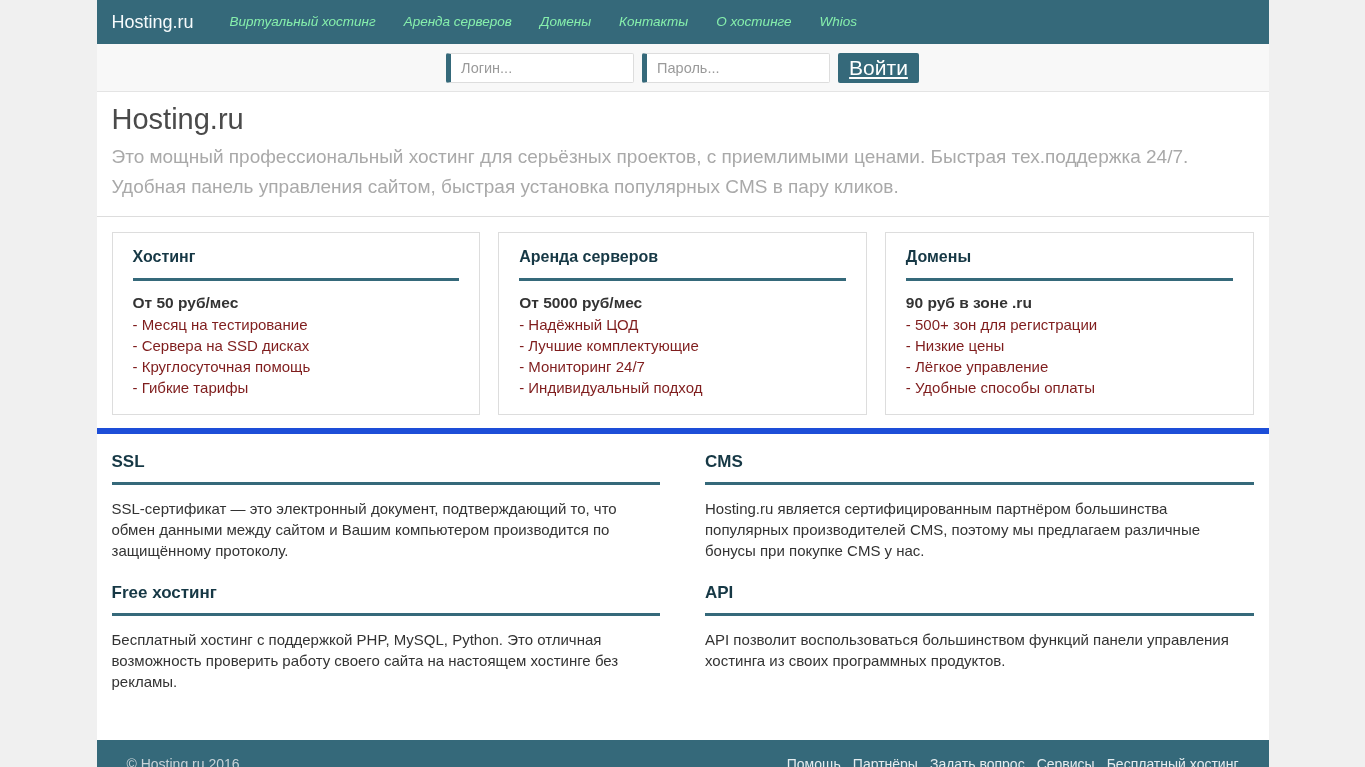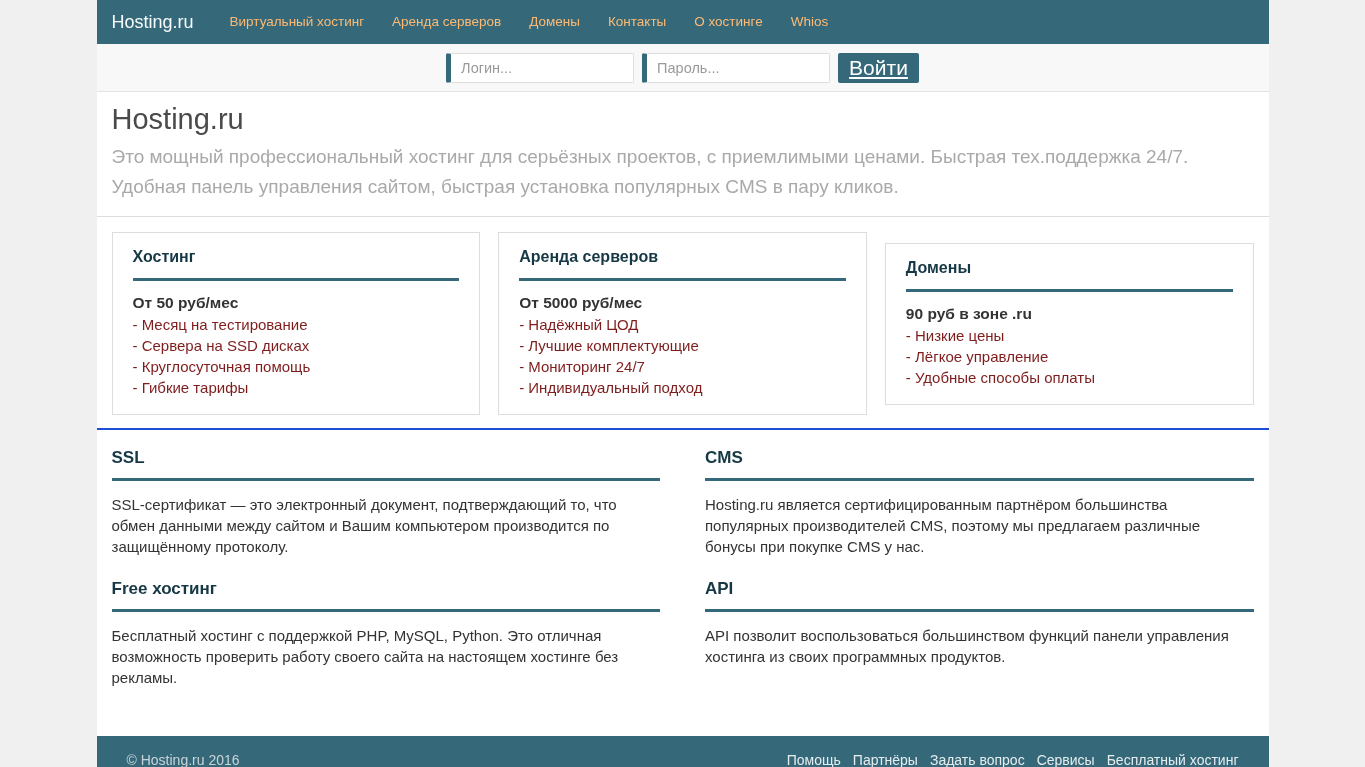--- a/index.html
+++ b/index.html
@@ -14,22 +14,22 @@
   
   .navbar {
     height: 44px; background: #35697a;
     display: flex; align-items: center; padding: 0 15px;
   }
   .brand {
     color: #f7fbfc; font-size: 18px; text-decoration: none;
     margin-right: 22px; cursor: pointer;
   }
   .nav-link {
-    color: #fdba74; font-size: 13.5px; text-decoration: none;
-    padding: 0 14px; cursor: pointer; line-height: 44px;
+    color: #86efac; font-size: 13.5px; text-decoration: none;
+    padding: 0 14px; cursor: pointer; line-height: 44px; font-style: italic;
   }
 
   
   .login-bar {
     height: 48px; background: #f8f8f8; border-bottom: 1px solid #e4e4e4;
     display: flex; align-items: center; justify-content: center;
     padding: 0 12px; gap: 8px;
   }
   .login-bar input {
     width: 188px; height: 30px;
@@ -46,22 +46,21 @@
   }
 
   
   .jumbotron { padding: 10px 15px 14px; border-bottom: 1px solid #ddd; }
   .jumbotron h1 { font-size: 29px; font-weight: 400; color: #4a4a4a; line-height: 34px; }
   .jumbotron p { font-size: 19px; color: #a9a9a9; line-height: 30px; margin-top: 6px; }
 
   
   .cards-row {
     display: flex; gap: 18px; padding: 15px 15px 13px;
-    border-bottom: 2px solid #1d4ed8;
-    align-items: center;
+    border-bottom: 6px solid #1d4ed8;
   }
   .card { flex: 1; border: 1px solid #ddd; background: #fff; padding: 15px 20px 16px; }
   .card-title { font-size: 16px; font-weight: bold; color: #163845; }
   .card-hr { height: 3px; background: #35697a; border: none; margin: 12px 0 13px; }
   .card-price { font-size: 15.5px; font-weight: bold; color: #333; margin-bottom: 2px; }
   .card-feature { font-size: 15px; color: #7f1d1d; line-height: 21px; }
 
   
   .sections-grid {
     display: grid; grid-template-columns: 1fr 1fr; column-gap: 45px;
@@ -127,20 +126,21 @@
       <div class="card-feature">- Надёжный ЦОД</div>
       <div class="card-feature">- Лучшие комплектующие</div>
       <div class="card-feature">- Мониторинг 24/7</div>
       <div class="card-feature">- Индивидуальный подход</div>
     </div>
 
     <div class="card">
       <div class="card-title">Домены</div>
       <hr class="card-hr">
       <div class="card-price">90 руб в зоне .ru</div>
+      <div class="card-feature">- 500+ зон для регистрации</div>
       <div class="card-feature">- Низкие цены</div>
       <div class="card-feature">- Лёгкое управление</div>
       <div class="card-feature">- Удобные способы оплаты</div>
     </div>
 
   </div>
 
   <div class="sections-grid">
 
     <div class="info-section">

